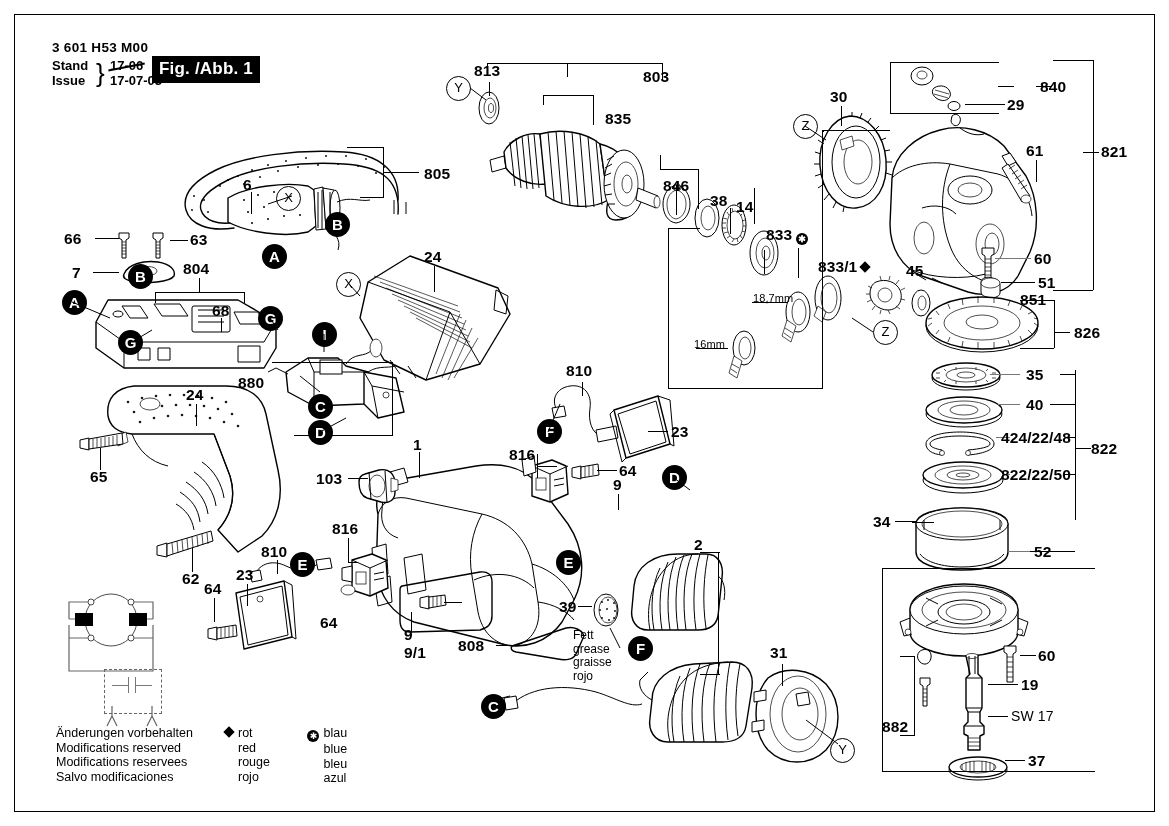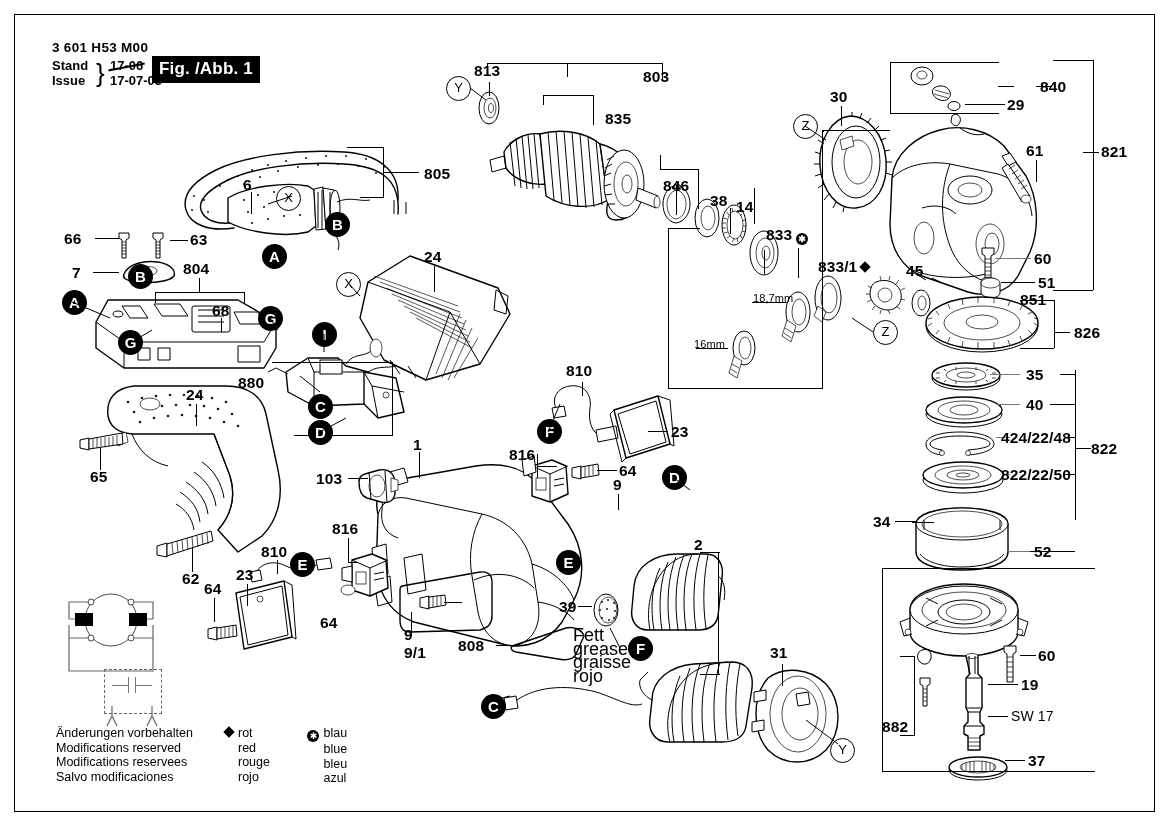--- a/index.html
+++ b/index.html
@@ -1060,21 +1060,21 @@
   <div class="num" style="left:404px;top:626px;">9</div>
   <div class="num" style="left:404px;top:644px;">9/1</div>
   <div class="num" style="left:613px;top:476px;">9</div>
   <div class="num" style="left:458px;top:637px;">808</div>
   <div class="num" style="left:559px;top:598px;">39</div>
   <div class="num" style="left:566px;top:362px;">810</div>
   <div class="num" style="left:671px;top:423px;">23</div>
   <div class="num" style="left:694px;top:536px;">2</div>
   <div class="num" style="left:770px;top:644px;">31</div>
 
-  <div class="part" style="left:573px;top:629px;font-size:18px;line-height:13.5px;">
+  <div class="part" style="left:573px;top:629px;font-size:12px;line-height:13.5px;">
     <div>Fett</div>
     <div>grease</div>
     <div>graisse</div>
     <div>rojo</div>
   </div>
 
   <div class="mk" style="left:325px;top:212px;">B</div>
   <div class="mk" style="left:262px;top:244px;">A</div>
   <div class="mk" style="left:128px;top:264px;">B</div>
   <div class="mk" style="left:62px;top:290px;">A</div>

